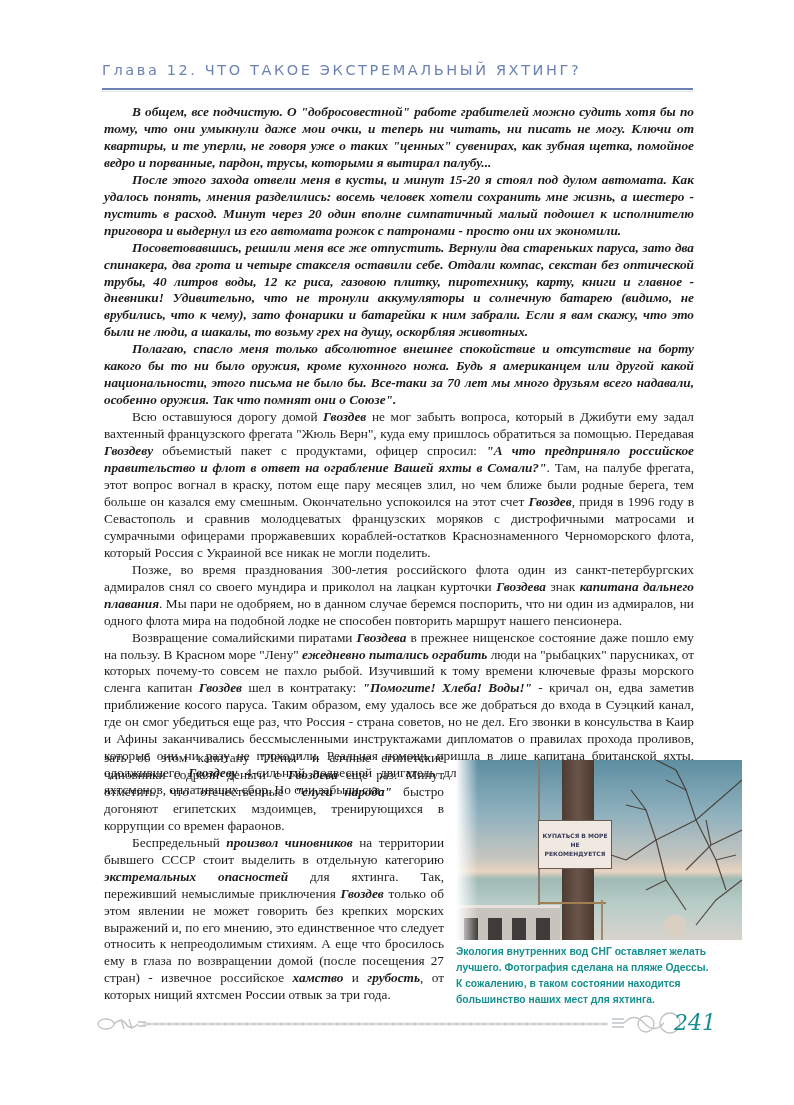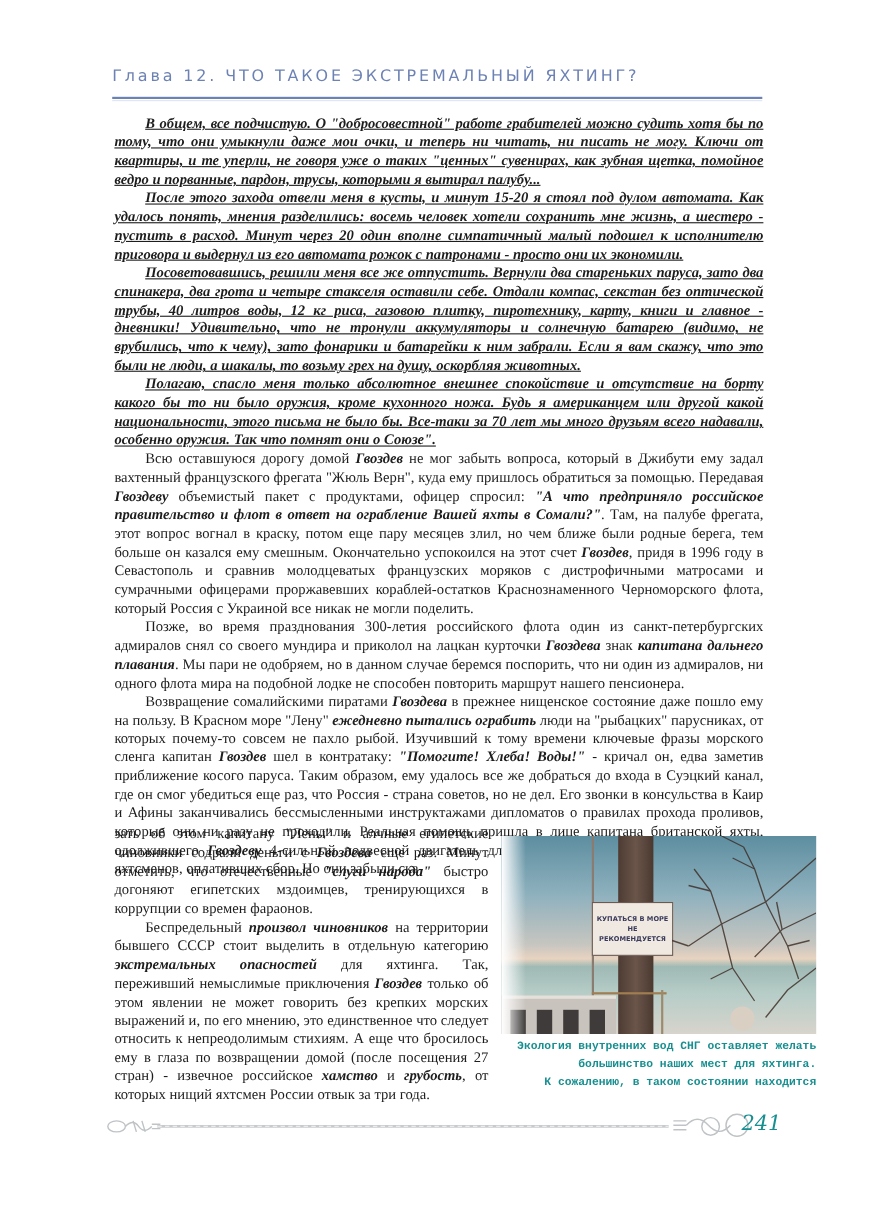--- a/index.html
+++ b/index.html
@@ -2,43 +2,43 @@
 <html><head>
 <meta charset="utf-8">
 <style>
   html, body { margin:0; padding:0; background:#ffffff; }
   body { width:794px; height:1105px; position:relative; overflow:hidden; font-family:"DejaVu Serif", serif; color:#222; }
   .header-title { position:absolute; left:102px; top:62px; width:591px; text-align:left; font-family:"DejaVu Sans", sans-serif; font-size:14.5px; letter-spacing:2.6px; color:#6d82b4; white-space:nowrap; }
   .header-rule { position:absolute; left:102px; top:88px; width:591px; height:2px; background:#6d82b4; }
   .header-rule2 { position:absolute; left:102px; top:91px; width:591px; height:1px; background:#dfe4ef; }
   .body-text { position:absolute; left:104px; top:104px; width:590px; font-family:"Liberation Serif", serif; font-size:13.3px; line-height:16.95px; text-align:justify; color:#1d1d1d; }
   .body-text p { margin:0; text-indent:28px; }
-  .body-text p.it { font-style:italic; font-weight:bold;text-decoration:underline; }
+  .body-text p.it { font-style:italic; font-weight:bold; }
   .body-text b { font-style:italic; font-weight:bold; }
   .col-narrow { position:absolute; left:104px; top:750px; width:340px; font-family:"Liberation Serif", serif; font-size:13.3px; line-height:16.95px; text-align:justify; color:#1d1d1d; }
   .col-narrow p { margin:0; text-indent:28px; }
   .col-narrow p.cont { text-indent:0; }
   .col-narrow b { font-style:italic; font-weight:bold; }
   .photo { position:absolute; left:456px; top:760px; width:286px; height:180px; overflow:hidden;
     background: linear-gradient(180deg, #5d8ea0 0%, #8fb1be 30%, #c7c6c0 55%, #e8d3c0 62%, #9fb9b4 66%, #b7cdc8 80%, #d7d4cc 100%); }
   .photo .fade { position:absolute; left:0; top:0; width:22px; height:100%; background:linear-gradient(90deg,#ffffff 0%, rgba(255,255,255,0) 100%); }
   .photo .pole { position:absolute; left:106px; top:0; width:32px; height:180px; background:linear-gradient(90deg,#4d3b33,#6b554a,#4a3930); }
   .photo .wire { position:absolute; left:82px; top:0; width:2px; height:180px; background:#8a7c70; }
   .photo .sign { position:absolute; left:82px; top:60px; width:72px; height:47px; background:#efe9e2; border:1px solid #6c5a52; display:flex; flex-direction:column; align-items:center; justify-content:center; }
   .photo .sign span { font-family:"DejaVu Sans", sans-serif; font-size:6px; font-weight:bold; color:#3a3a5a; line-height:9px; }
   .photo .building { position:absolute; left:0; top:145px; width:104px; height:35px; background:#c9c3bd; border-top:3px solid #e5e0da; }
   .photo .building i { position:absolute; top:10px; width:14px; height:22px; background:#3e3b3a; }
   .photo .rail { position:absolute; left:82px; top:142px; width:68px; height:2px; background:#a07e52; }
   .photo .post { position:absolute; left:145px; top:140px; width:2px; height:40px; background:#9d8a6c; }
   .photo .ball { position:absolute; left:208px; top:155px; width:22px; height:22px; border-radius:50%; background:#d9cfc3; }
   .photo svg { position:absolute; left:0; top:0; }
-  .caption { position:absolute; left:456px; top:944px; width:286px; text-align:right; font-family:Liberation Mono, monospace; font-weight:bold; font-size:10.3px; line-height:16px; color:#178f90; }
+  .caption { position:absolute; left:456px; top:944px; width:286px; font-family:Liberation Sans, sans-serif; font-weight:bold; font-size:10.3px; line-height:16px; color:#178f90; }
   .footer-rope { position:absolute; left:98px; top:1020px; width:510px; height:8px; }
   .footer-knot { position:absolute; }
-  .page-number { position:absolute; left:674px; top:1010px; font-family:"DejaVu Serif", serif; font-style:italic; font-size:19px; color:#178f90; }
+  .page-number { position:absolute; left:674px; top:1010px; font-family:"DejaVu Serif", serif; font-style:italic; font-size:22px; color:#178f90; }
 </style>
 </head>
 <body>
 
 <div class="header-title">Глава 12. ЧТО ТАКОЕ ЭКСТРЕМАЛЬНЫЙ ЯХТИНГ?</div>
 <div class="header-rule"></div>
 <div class="header-rule2"></div>
 
 <div class="body-text">
   <p class="it">В общем, все подчистую. О "добросовестной" работе грабителей можно судить хотя бы по тому, что они умыкнули даже мои очки, и теперь ни читать, ни писать не могу. Ключи от квартиры, и те уперли, не говоря уже о таких "ценных" сувенирах, как зубная щетка, помойное ведро и порванные, пардон, трусы, которыми я вытирал палубу...</p>
@@ -88,22 +88,23 @@
       <path d="M170 100 L155 95"></path>
         <path d="M220 10 L200 0"></path>
       <path d="M255 85 L250 60"></path>
     </g>
   </svg>
   <div class="fade"></div>
 </div>
 
 <div class="caption">
   <div>Экология внутренних вод СНГ оставляет желать</div>
+  <div>лучшего. Фотография сделана на пляже Одессы.</div>
+  <div>К сожалению, в таком состоянии находится</div>
   <div>большинство наших мест для яхтинга.</div>
-  <div>К сожалению, в таком состоянии находится</div>
 </div>
 
 <svg class="footer-knot" style="left:96px;top:1013px" width="50" height="22">
   <g stroke="#bfc3c6" stroke-width="1.3" fill="none">
     <ellipse cx="10" cy="11" rx="8" ry="5"></ellipse>
     <path d="M18 11 Q25 4 30 11 Q35 18 42 11"></path>
     <path d="M25 6 L28 16 M33 6 L36 16"></path>
     <path d="M42 9 L50 9 M42 13 L50 13"></path>
   </g>
 </svg>

